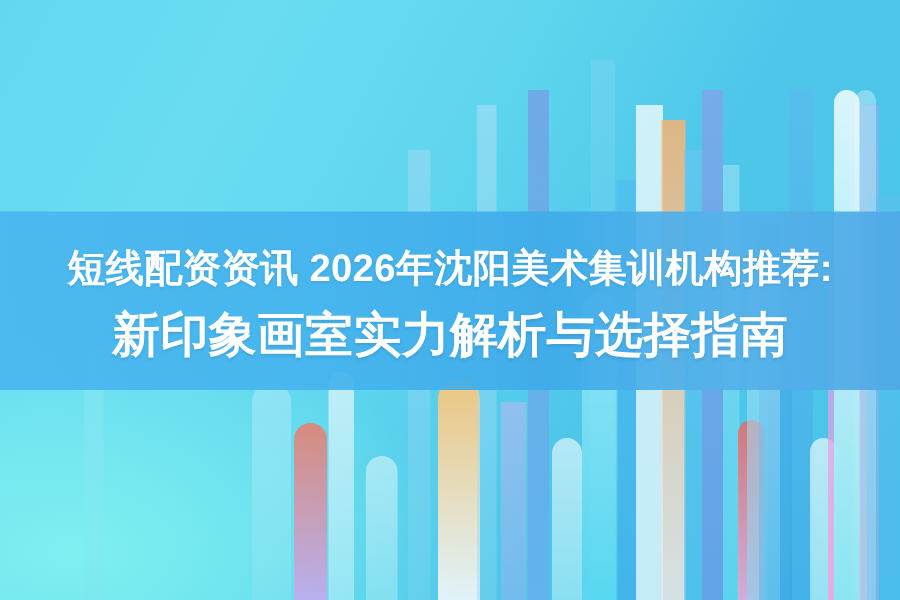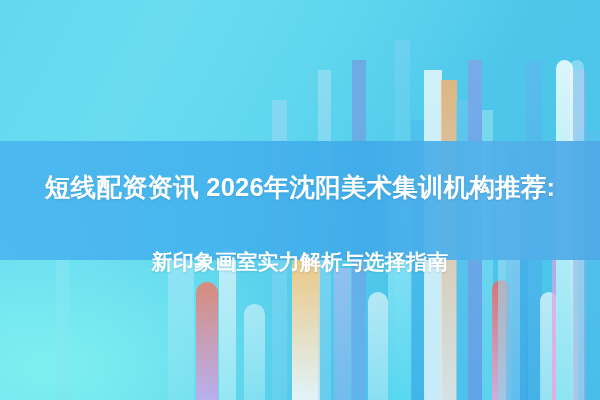--- a/index.html
+++ b/index.html
@@ -58,33 +58,32 @@
   }
   .band-inner {
     position: absolute;
     left: 0;
     right: 0;
     top: 141px;
     height: 119px;
     display: flex;
     flex-direction: column;
     align-items: center;
-    justify-content: space-between;
-    margin-top: 24px;
+    justify-content: center;
   }
   .title-line {
     color: #ffffff;
     font-weight: bold;
     font-size: 25.5px;
     line-height: 44px;
     letter-spacing: 0.2px;
     white-space: nowrap;
     text-shadow: 0 1px 2px rgba(20,80,130,0.18);
   }
-  .title-line.line2 { font-size: 21px; }
+  .title-line.line2 { font-size: 32px; }
 </style>
 </head>
 <body>
 
 <div id="banner">
 
   <div class="bg-base"></div>
 
   <div class="bars" id="bars-layer">
       <div class="bar flat" style="left: 56px; width: 13px; height: 168px; opacity: 0.35; background: linear-gradient(rgb(159, 233, 244) 0%, rgb(127, 227, 240) 100%);"></div>

